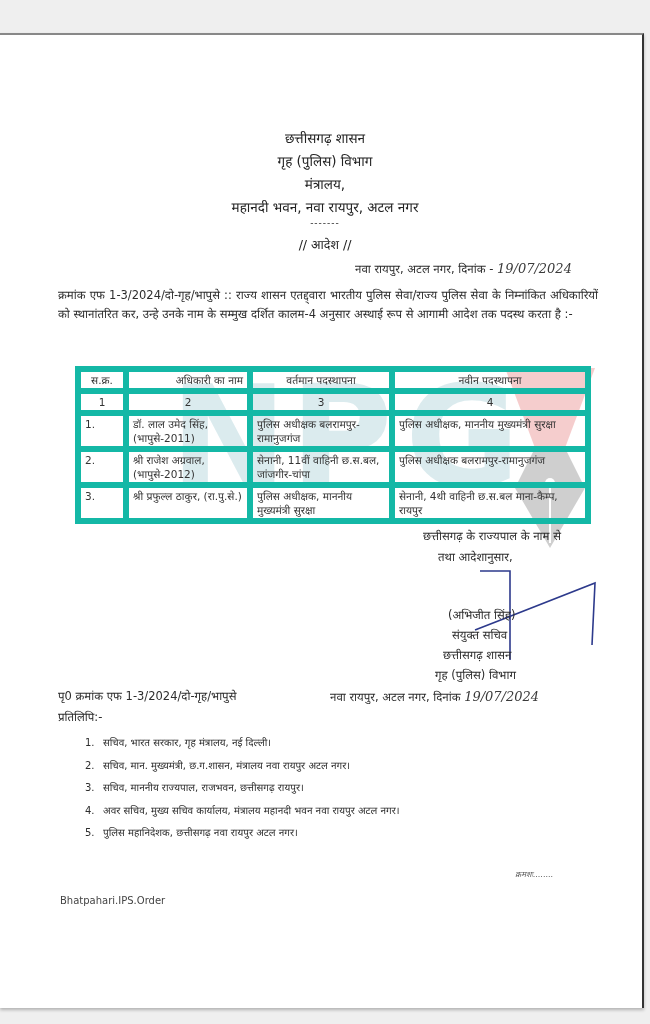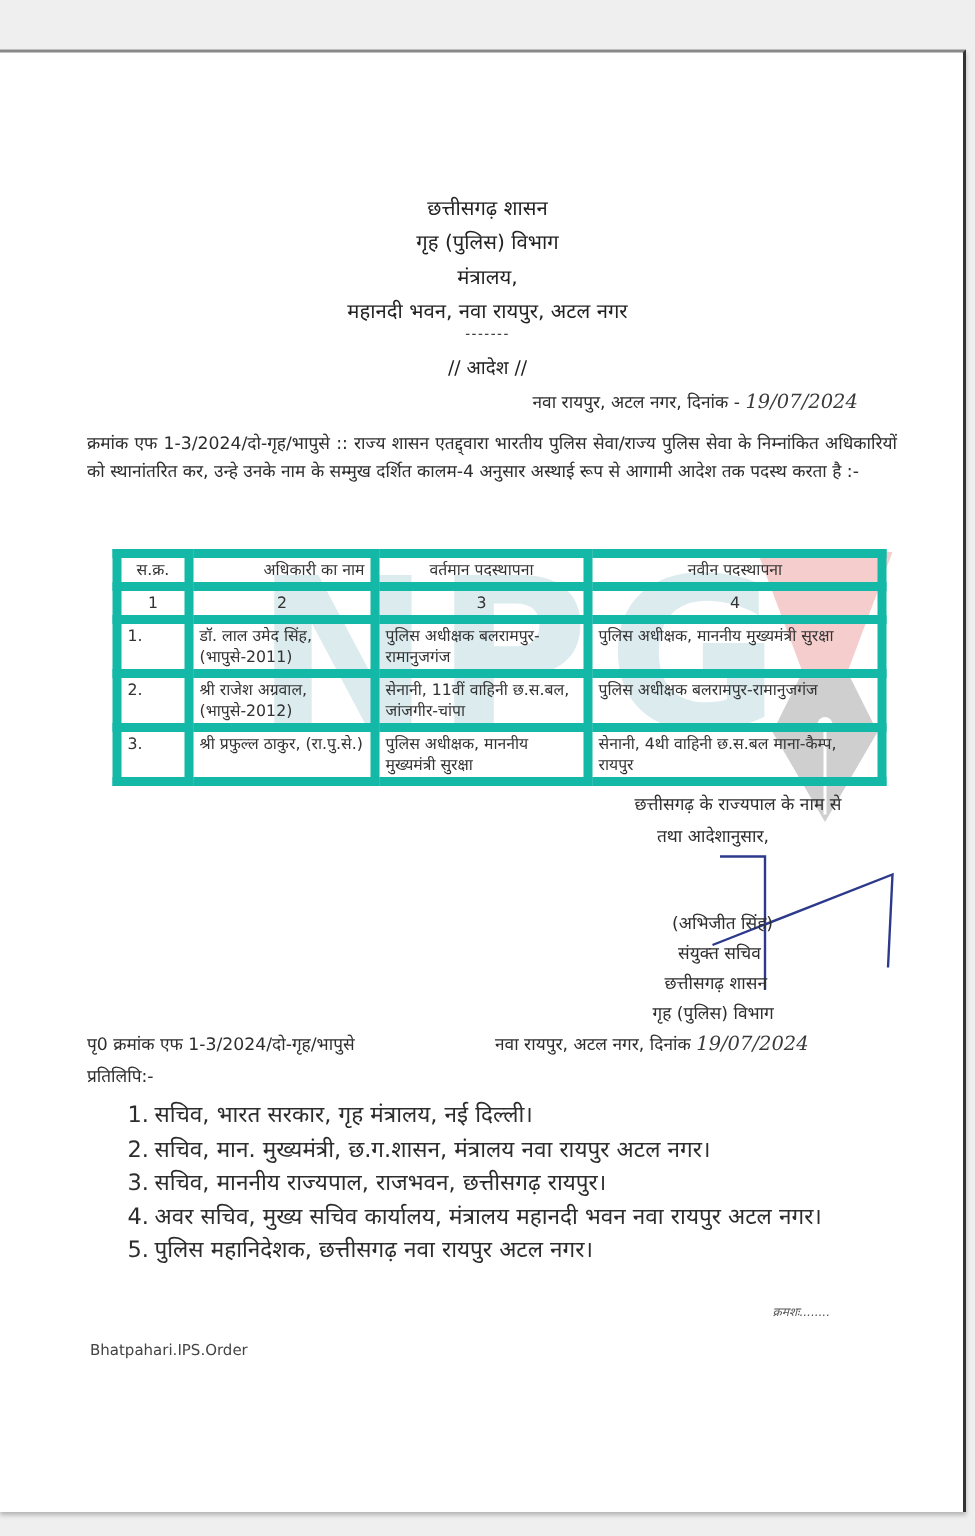--- a/index.html
+++ b/index.html
@@ -17,21 +17,21 @@
   .body-text { font-size:11.5px; line-height:19px; color:#2d2d2d; }
   .bold { font-weight:normal; }
   .hand { font-family:"DejaVu Serif", serif; font-style:italic; color:#3a3a3a; font-size:13px; }
 
   table.t { position:absolute; left:75px; top:366px; width:516px; border-collapse:collapse; font-size:10.5px; color:#333; }
   table.t td, table.t th { border:6px solid #14b8a6; padding:1px 4px; vertical-align:top; line-height:14px; }
   table.t th { font-weight:normal; text-align:center; }
   table.t .num { text-align:center; }
 
   .wm { position:absolute; font-family:"DejaVu Sans", sans-serif; font-weight:bold; font-size:140px; opacity:0.28; line-height:1; }
-  .cc-list { position:absolute; left:85px; top:732px; font-size:15px; line-height:22.5px; color:#2d2d2d; }
+  .cc-list { position:absolute; left:85px; top:732px; font-size:10px; line-height:22.5px; color:#2d2d2d; }
   .cc-list div span.n { display:inline-block; width:18px; }
 </style>
 </head>
 <body>
 
 <div class="page"></div>
 
 <div class="wm" style="left:170px; top:368px; color:#7fb9c4;">N</div>
 <div class="wm" style="left:290px; top:368px; color:#7fb9c4;">P</div>
 <div class="wm" style="left:405px; top:368px; color:#7fb9c4;">G</div>

